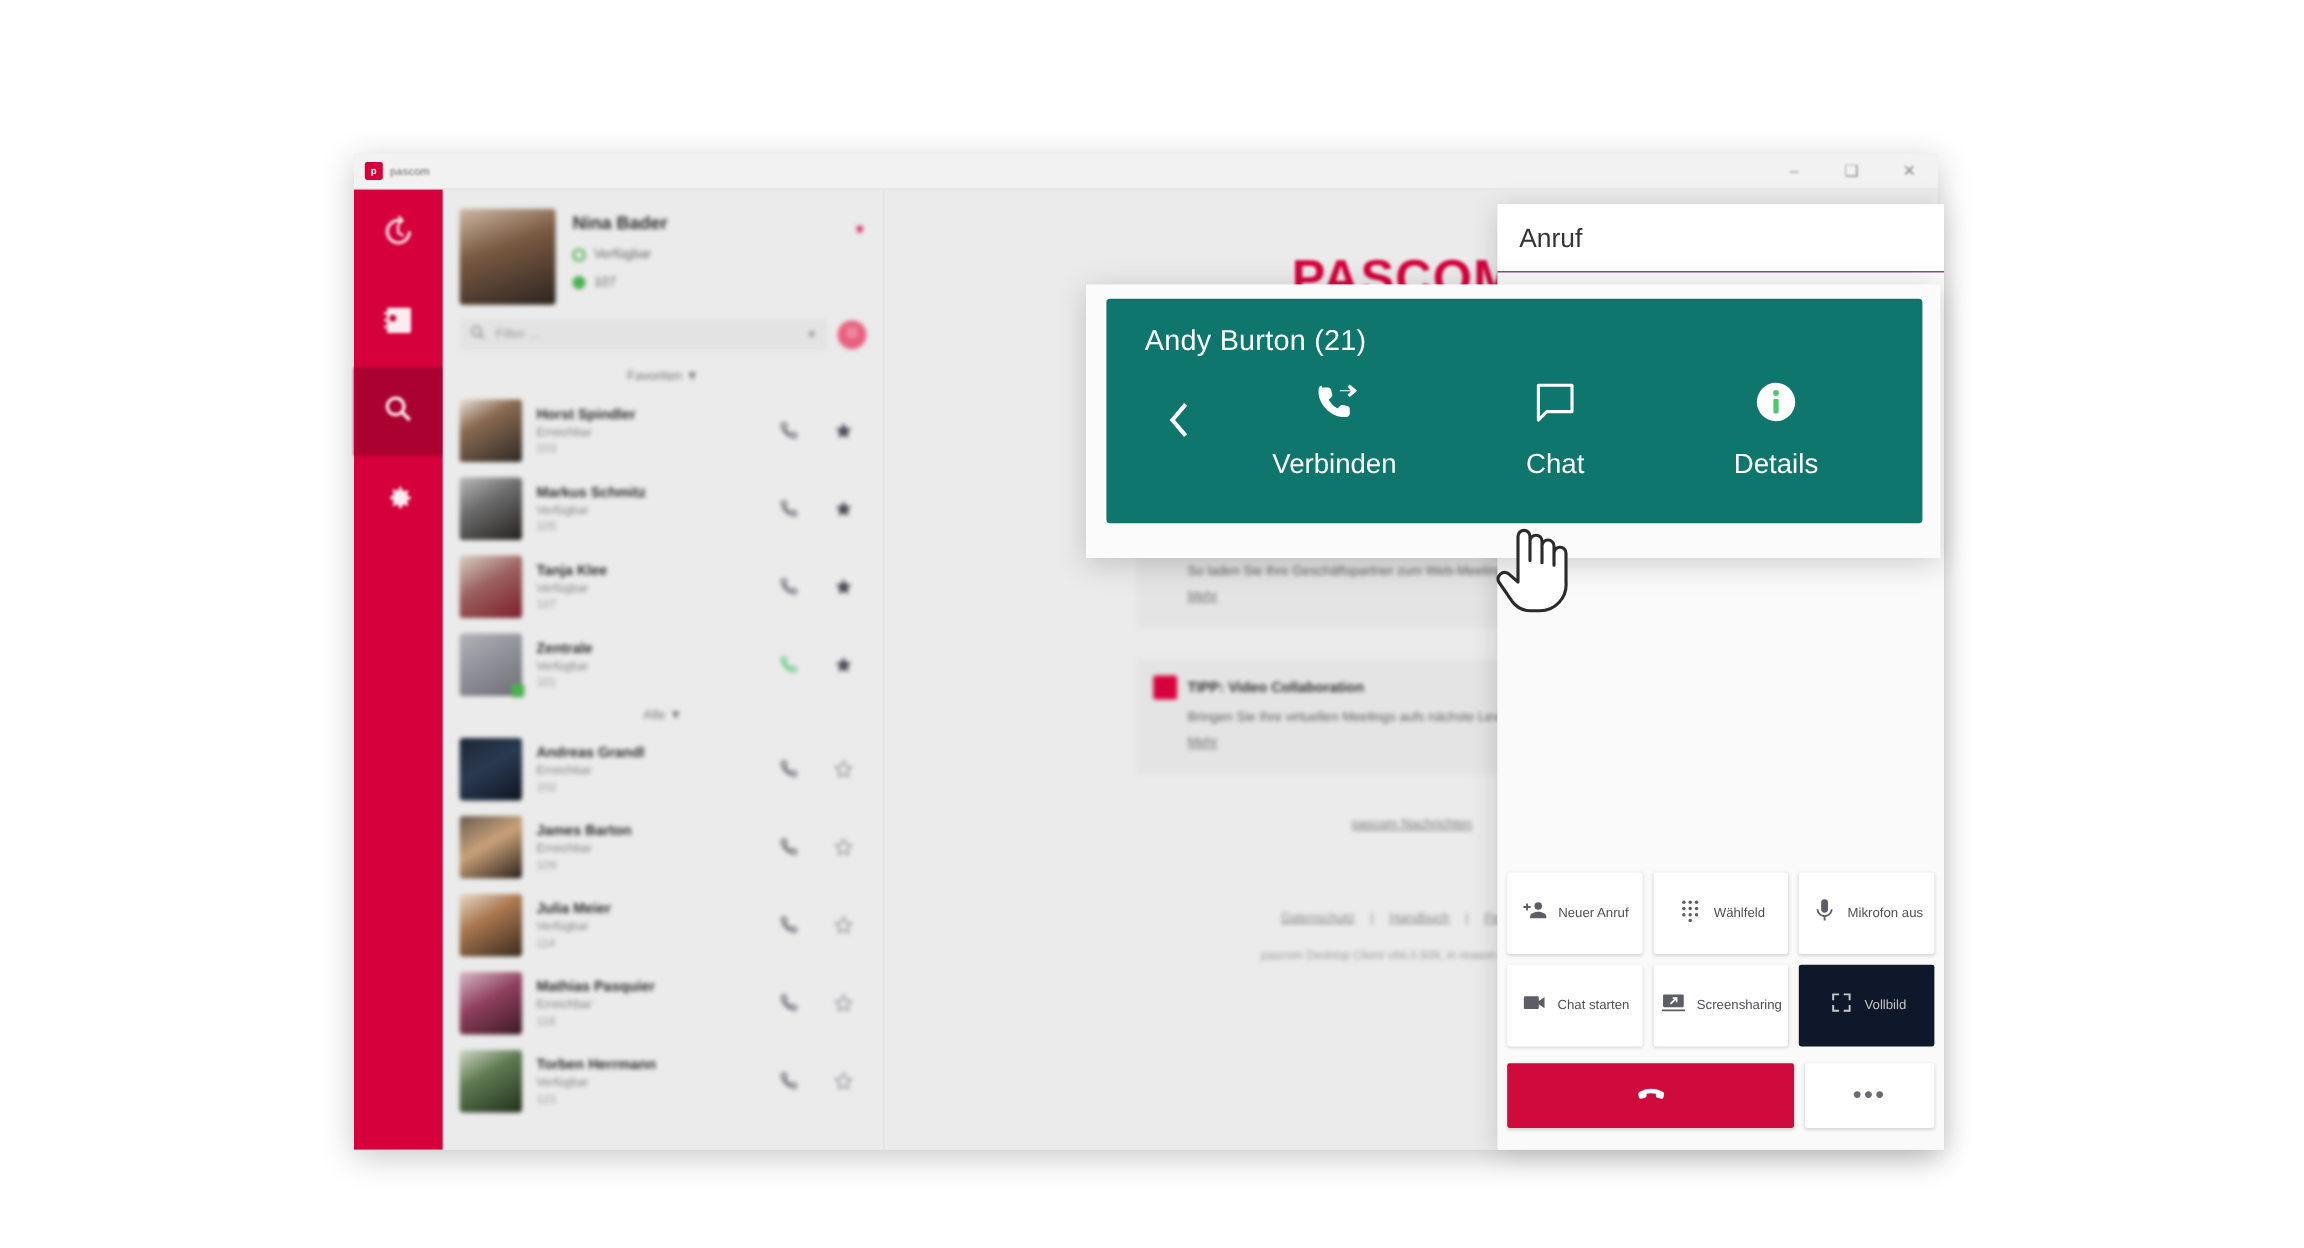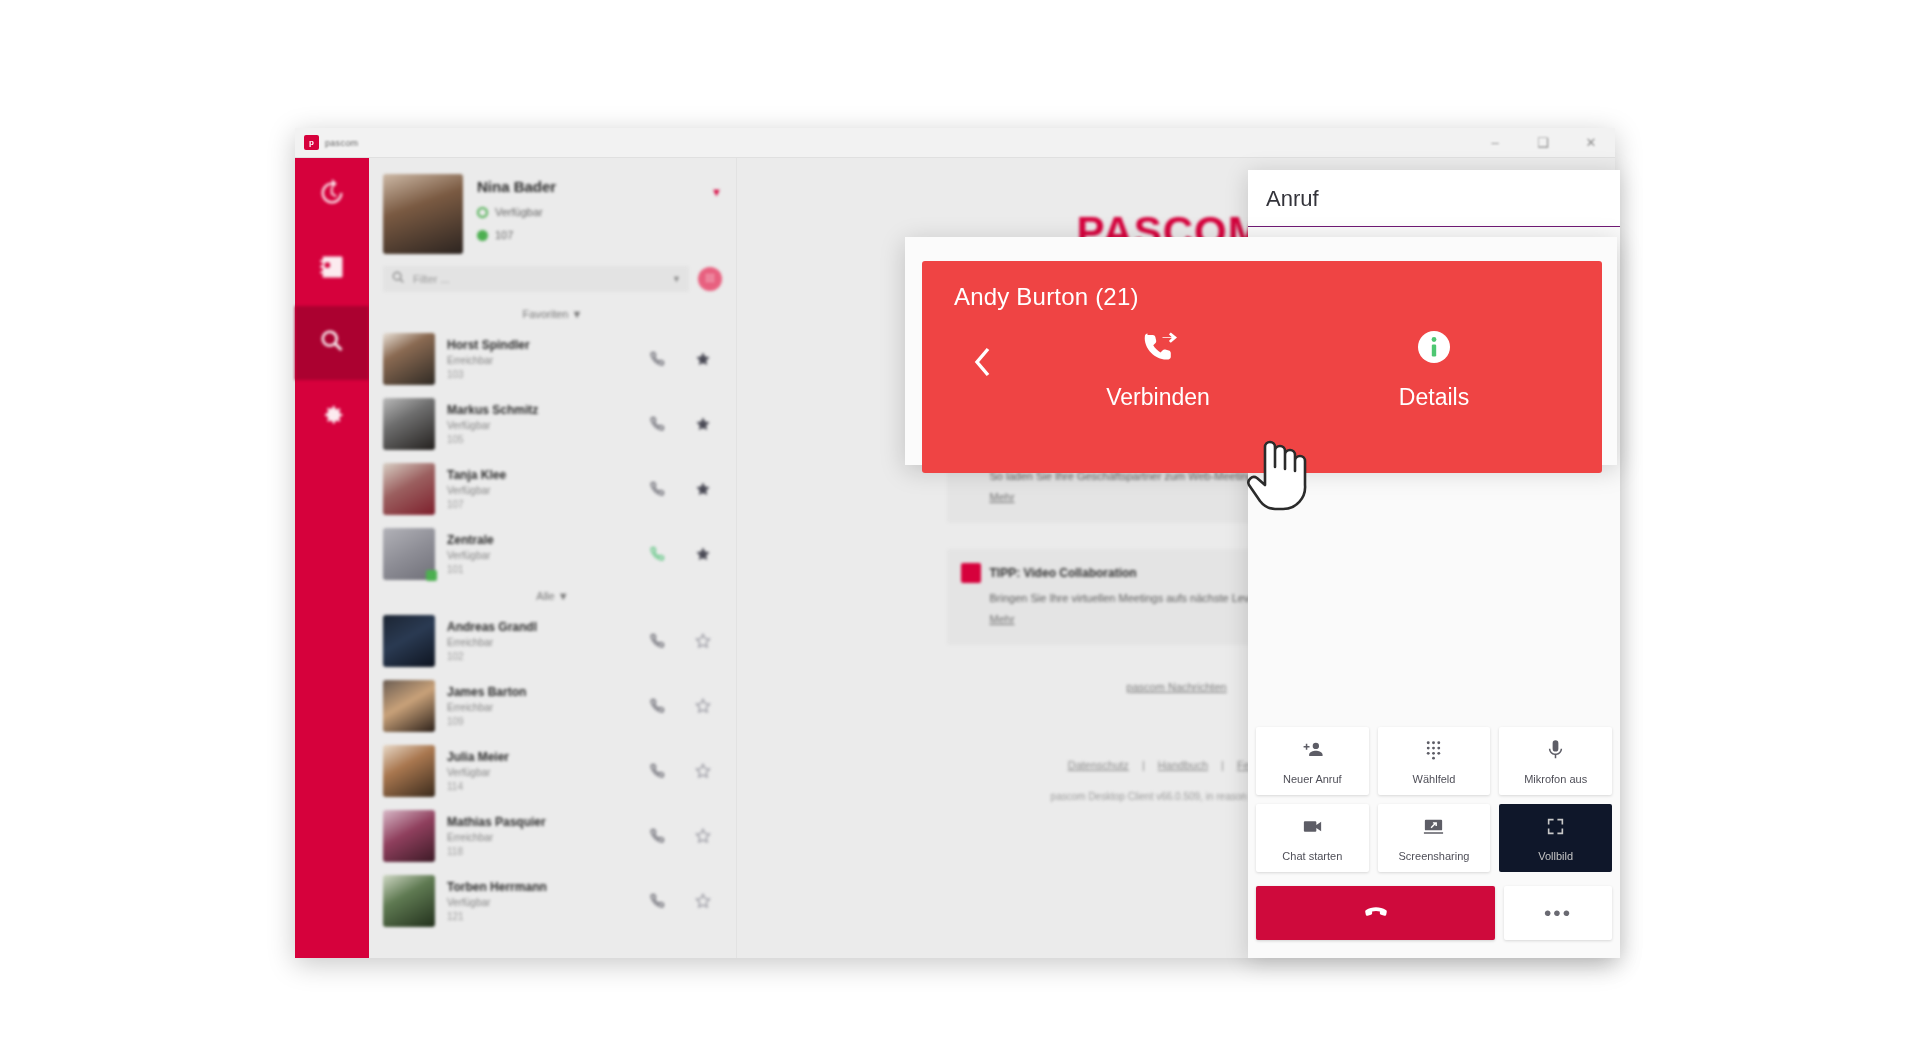--- a/index.html
+++ b/index.html
@@ -198,21 +198,21 @@
     border-bottom: 1px solid #701a75;
   }
   #call-panel-body { position: absolute; inset: 58px 0 0 0; background: #fafafa; }
 
   #call-controls { position: absolute; left: 0; right: 0; bottom: 18px; padding: 0 8px; }
   .ctrl-grid { display: grid; grid-template-columns: repeat(3,1fr); gap: 9px; }
   .ctrl-btn {
     background: #ffffff; border-radius: 2px;
     box-shadow: 0 1px 3px rgba(0,0,0,.14);
     height: 68px;
-    display: flex; flex-direction: column; align-items: center; justify-content: center; gap: 8px;
+    display: flex; align-items: center; justify-content: center; gap: 8px;
   }
   .ctrl-btn.disabled { background: #0f172a; box-shadow: none; }
   .ctrl-btn svg { width: 23px; height: 23px; }
   .ctrl-ico { fill: #5d5d66; }
   .ctrl-btn.disabled .ctrl-ico { fill: #c8c8c8; }
   .ctrl-label { font-size: 11px; color: #4f4f58; }
   .ctrl-btn.disabled .ctrl-label { color: #c4c4c4; }
 
   #ctrl-bottom-row { display: flex; gap: 9px; margin-top: 14px; }
   #hangup-btn {
@@ -231,23 +231,23 @@
   
   #call-overlay-shell {
     position: absolute;
     left: 905px; top: 237px;
     width: 712px; height: 228px;
     background: #fbfbfb;
     box-shadow: 0 5px 24px rgba(0,0,0,.18);
     z-index: 40;
   }
   #call-overlay {
-    position: absolute; left: 17px; top: 24px;
-    width: 680px; height: 212px;
-    background: #ef4444; border-radius: 3px;
+    position: absolute; left: 17px; top: 12px;
+    width: 680px; height: 187px;
+    background: #0f766e; border-radius: 3px;
     color: #ffffff;
   }
   #overlay-caller {
     padding: 22px 0 0 32px;
     font-size: 24px; letter-spacing: .2px;
   }
   #overlay-actions {
     display: flex; align-items: flex-end;
     padding: 16px 30px 0 24px; gap: 0;
   }
@@ -694,20 +694,28 @@
       <div class="ov-btn">
         <span>
           <svg viewBox="0 0 40 40">
               <path class="ov-ico-stroke" d="M9.5 6.5c-1.3 0-2.4 1-2.6 2.3-.9 6.4 1.8 12.6 6.4 17.2 4.6 4.6 10.8 7.3 17.2 6.4 1.3-.2 2.3-1.3 2.3-2.6v-3.9c0-1.2-.85-2.2-2-2.5l-3.6-.8c-1-.22-2.05.1-2.75.85l-1.9 2.05c-3-1.8-5.5-4.3-7.3-7.3l2.05-1.9c.75-.7 1.07-1.75.85-2.75l-.8-3.6c-.3-1.15-1.3-2-2.5-2H9.5z"></path>
               <path class="ov-ico-stroke" d="M24.5 4.2h9.3l-2.9-2.9 1.9-1.9L39 4.6l-6.2 5.2-1.9-1.9 2.9-2.9h-9.3V4.2z" transform="translate(0,6)"></path>
             </svg>
         </span>
         <span class="ov-label">Verbinden</span>
       </div>
 
+      <div class="ov-btn">
+        <span>
+          <svg viewBox="0 0 40 40">
+              <path d="M6 6h28v22H13l-7 7V6z" fill="none" stroke="#ffffff" stroke-width="2.6" stroke-linejoin="round"></path>
+            </svg>
+        </span>
+        <span class="ov-label">Chat</span>
+      </div>
 
 
       <div class="ov-btn">
         <span>
           <svg viewBox="0 0 40 40">
               <circle class="ov-ico-stroke" cx="20" cy="20" r="16"></circle>
               <circle cx="20" cy="12.5" r="2.4" fill="#4ec772"></circle>
               <rect x="17.8" y="17.5" width="4.4" height="12" rx="1.2" fill="#4ec772"></rect>
             </svg>
         </span>

